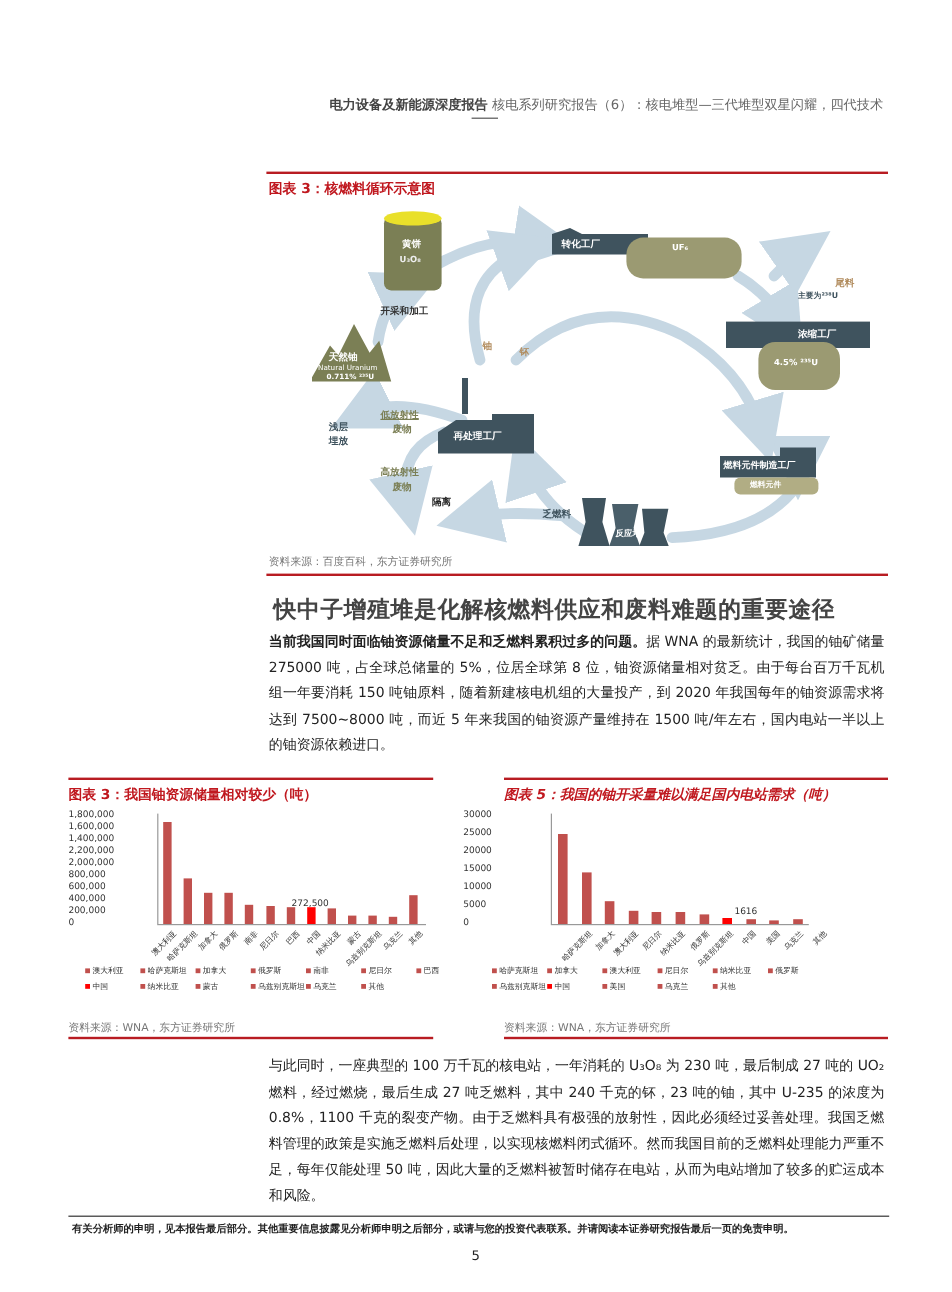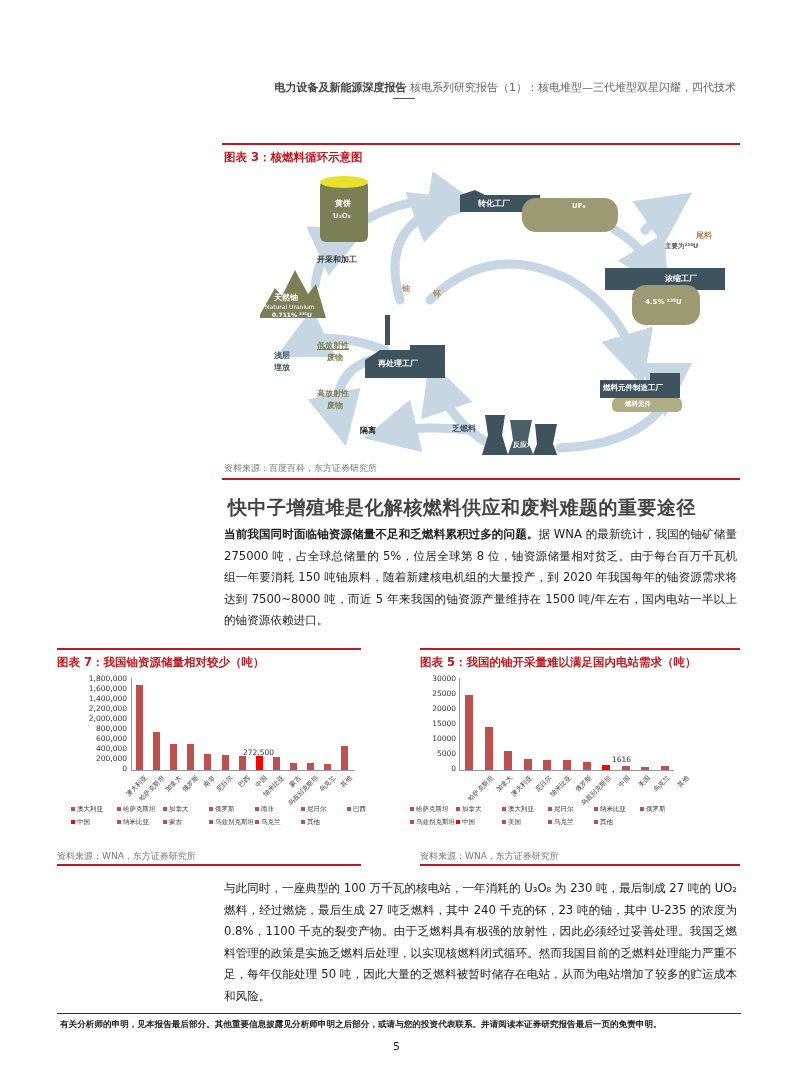--- a/index.html
+++ b/index.html
@@ -11,37 +11,37 @@
   .red-line { height: 1.5px; background: #b81c22; }
   .fig-title { color: #c0181f; font-weight: bold; font-size: 11.5px; }
   .source { font-size: 9px; color: #777; }
   .section-title { left: 228px; top: 495px; font-size: 19px; font-weight: bold; color: #444; letter-spacing: 0.5px; }
   .para { font-size: 11.6px; line-height: 21.6px; color: #222; text-align: justify; }
   .para b { font-weight: bold; }
   .footer-line { left: 57px; top: 1013px; width: 684px; height: 1px; background: #333; }
   .disclaimer { left: 60px; top: 1019px; font-size: 8.6px; font-weight: bold; color: #222; }
   .page-num { left: 0; width: 793px; top: 1040px; text-align: center; font-size: 11px; }
   
-  .ytick { font-size: 7.5px; color: #333; text-align: right; width: 70px; }
+  .ytick { font-size: 7.5px; color: #333; width: 70px; }
   .bar { position: absolute; background: #c0504d; }
   .bar.hl { background: #ff0000; }
   .xlab { position: absolute; font-size: 6.5px; color: #333; transform-origin: right top; transform: rotate(-45deg); white-space: nowrap; text-align: right; }
   .legend { font-size: 6.5px; color: #333; }
   .legend span.sw { display: inline-block; width: 4px; height: 4px; background: #c0504d; margin-right: 2px; vertical-align: middle; }
   .legend span.sw.hl { background: #ff0000; }
   .legend-item { position: absolute; white-space: nowrap; }
   .dlabel { font-size: 7.5px; color: #333; position: absolute; }
   .axis { position: absolute; background: #999; }
   .diag-text { position: absolute; font-size: 8px; font-weight: bold; white-space: nowrap; }
 </style>
 </head>
 <body>
 
 <div class="abs header">
-  <div><span class="bold">电力设备及新能源深度报告</span> <span>核电系列研究报告（1）：核电堆型—三代堆型双星闪耀，四代技术</span></div>
+  <div><span class="bold">电力设备及新能源深度报告</span> <span>核电系列研究报告（6）：核电堆型—三代堆型双星闪耀，四代技术</span></div>
 </div>
 <div class="abs header-dash"></div>
 
 <div class="abs red-line" style="left:222px;top:143px;width:518px;"></div>
 <div class="abs fig-title" style="left:224px;top:150px;">图表 3：核燃料循环示意图</div>
 
 <div class="abs" style="left:260px;top:170px;width:470px;height:285px;">
   <svg width="470" height="285" viewBox="0 0 470 285">
     <defs>
       <marker id="ah" markerWidth="6" markerHeight="6" refX="3" refY="3" orient="auto">
@@ -79,31 +79,31 @@
     <path d="M250,250 L272,250 L268,270 L275,290 L246,290 L253,270 Z" fill="#4a5f6a"></path>
     <path d="M275,254 L297,254 L293,274 L300,292 L270,292 L277,274 Z" fill="#3f535e"></path>
 
     <rect x="125" y="145" width="5" height="30" fill="#3f535e"></rect>
     <path d="M105,190 L120,180 L150,180 L150,175 L185,175 L185,208 L105,208 Z" fill="#3f535e"></path>
 
     <path d="M-2,148 L15,118 L22,126 L35,100 L48,124 L56,114 L66,148 Z" fill="#7b7f55"></path>
   </svg>
   <div class="diag-text" style="left:75px;top:28px;color:#fff;">黄饼</div>
   <div class="diag-text" style="left:73px;top:42px;color:#eee;font-size:7px;">U₃O₈</div>
-  <div class="diag-text" style="left:218px;top:28px;color:#fff;">转化工厂</div>
-  <div class="diag-text" style="left:300px;top:32px;color:#fff;font-size:7px;margin-left:12px;">UF₆</div>
+  <div class="diag-text" style="left:208px;top:28px;color:#fff;">转化工厂</div>
+  <div class="diag-text" style="left:300px;top:32px;color:#fff;font-size:7px;">UF₆</div>
   <div class="diag-text" style="left:436px;top:60px;color:#b08a5b;">尾料</div>
   <div class="diag-text" style="left:405px;top:72px;color:#3f535e;font-size:6.5px;">主要为²³⁸U</div>
   <div class="diag-text" style="left:405px;top:103px;color:#fff;">浓缩工厂</div>
   <div class="diag-text" style="left:385px;top:128px;color:#fff;font-size:7px;">4.5% ²³⁵U</div>
   <div class="diag-text" style="left:343px;top:213px;color:#fff;font-size:7.5px;">燃料元件制造工厂</div>
   <div class="diag-text" style="left:365px;top:230px;color:#fff;font-size:6.5px;">燃料元件</div>
   <div class="diag-text" style="left:253px;top:270px;color:#fff;font-size:7px;">反应堆</div>
   <div class="diag-text" style="left:192px;top:253px;color:#3f535e;">乏燃料</div>
-  <div class="diag-text" style="left:100px;top:255px;color:#222;">隔离</div>
+  <div class="diag-text" style="left:100px;top:243px;color:#222;">隔离</div>
   <div class="diag-text" style="left:57px;top:218px;color:#7b7f55;">高放射性</div>
   <div class="diag-text" style="left:67px;top:230px;color:#7b7f55;">废物</div>
   <div class="diag-text" style="left:57px;top:170px;color:#7b7f55;text-decoration:underline;">低放射性</div>
   <div class="diag-text" style="left:67px;top:182px;color:#7b7f55;">废物</div>
   <div class="diag-text" style="left:14px;top:180px;color:#3f535e;">浅层</div>
   <div class="diag-text" style="left:14px;top:192px;color:#3f535e;">埋放</div>
   <div class="diag-text" style="left:118px;top:188px;color:#fff;">再处理工厂</div>
   <div class="diag-text" style="left:142px;top:113px;color:#b08a5b;">铀</div>
   <div class="diag-text" style="left:173px;top:118px;color:#b08a5b;">钚</div>
   <div class="diag-text" style="left:57px;top:84px;color:#333;">开采和加工</div>
@@ -112,21 +112,21 @@
   <div class="diag-text" style="left:12px;top:141px;color:#fff;font-size:6px;">0.711% ²³⁵U</div>
 </div>
 
 <div class="abs source" style="left:224px;top:462px;">资料来源：百度百科，东方证券研究所</div>
 <div class="abs red-line" style="left:222px;top:478px;width:518px;"></div>
 
 <div class="abs section-title">快中子增殖堆是化解核燃料供应和废料难题的重要途径</div>
 <div class="abs para" style="left:224px;top:524px;width:513px;"><b>当前我国同时面临铀资源储量不足和乏燃料累积过多的问题。</b><span>据 WNA 的最新统计，我国的铀矿储量 275000 吨，占全球总储量的 5%，位居全球第 8 位，铀资源储量相对贫乏。由于每台百万千瓦机组一年要消耗 150 吨铀原料，随着新建核电机组的大量投产，到 2020 年我国每年的铀资源需求将达到 7500~8000 吨，而近 5 年来我国的铀资源产量维持在 1500 吨/年左右，国内电站一半以上的铀资源依赖进口。</span></div>
 
 <div class="abs red-line" style="left:57px;top:648px;width:304px;"></div>
-<div class="abs fig-title" style="left:57px;top:655px;">图表 7：我国铀资源储量相对较少（吨）</div>
+<div class="abs fig-title" style="left:57px;top:655px;">图表 3：我国铀资源储量相对较少（吨）</div>
 <div class="abs" style="left:57px;top:672px;width:304px;height:165px;">
   <div class="abs ytick" style="left:0;top:2px;">1,800,000</div>
   <div class="abs ytick" style="left:0;top:12px;">1,600,000</div>
   <div class="abs ytick" style="left:0;top:22px;">1,400,000</div>
   <div class="abs ytick" style="left:0;top:32px;">2,200,000</div>
   <div class="abs ytick" style="left:0;top:42px;">2,000,000</div>
   <div class="abs ytick" style="left:0;top:52px;">800,000</div>
   <div class="abs ytick" style="left:0;top:62px;">600,000</div>
   <div class="abs ytick" style="left:0;top:72px;">400,000</div>
   <div class="abs ytick" style="left:0;top:82px;">200,000</div>
@@ -177,21 +177,21 @@
       <div class="legend-item" style="left: 106px; top: 146px;"><span class="sw"></span>蒙古</div>
       <div class="legend-item" style="left: 152px; top: 146px;"><span class="sw"></span>乌兹别克斯坦</div>
       <div class="legend-item" style="left: 198px; top: 146px;"><span class="sw"></span>乌克兰</div>
       <div class="legend-item" style="left: 244px; top: 146px;"><span class="sw"></span>其他</div>
     </div>
 </div>
 <div class="abs source" style="left:57px;top:850px;">资料来源：WNA，东方证券研究所</div>
 <div class="abs red-line" style="left:57px;top:864px;width:304px;"></div>
 
 <div class="abs red-line" style="left:420px;top:648px;width:320px;"></div>
-<div class="abs fig-title" style="left:420px;top:655px;">图表 5：我国的铀开采量难以满足国内电站需求（吨）</div>
+<div class="abs fig-title" style="left:420px;top:655px;font-style:italic;">图表 5：我国的铀开采量难以满足国内电站需求（吨）</div>
 <div class="abs" style="left:396px;top:672px;width:320px;height:165px;">
   <div class="abs ytick" style="left:-10px;top:2px;">30000</div>
   <div class="abs ytick" style="left:-10px;top:17px;">25000</div>
   <div class="abs ytick" style="left:-10px;top:32px;">20000</div>
   <div class="abs ytick" style="left:-10px;top:47px;">15000</div>
   <div class="abs ytick" style="left:-10px;top:62px;">10000</div>
   <div class="abs ytick" style="left:-10px;top:77px;">5000</div>
   <div class="abs ytick" style="left:-10px;top:92px;">0</div>
   <div class="axis" style="left:63px;top:6px;width:1px;height:92px;"></div>
   <div class="axis" style="left:63px;top:98px;width:215px;height:1px;"></div>

